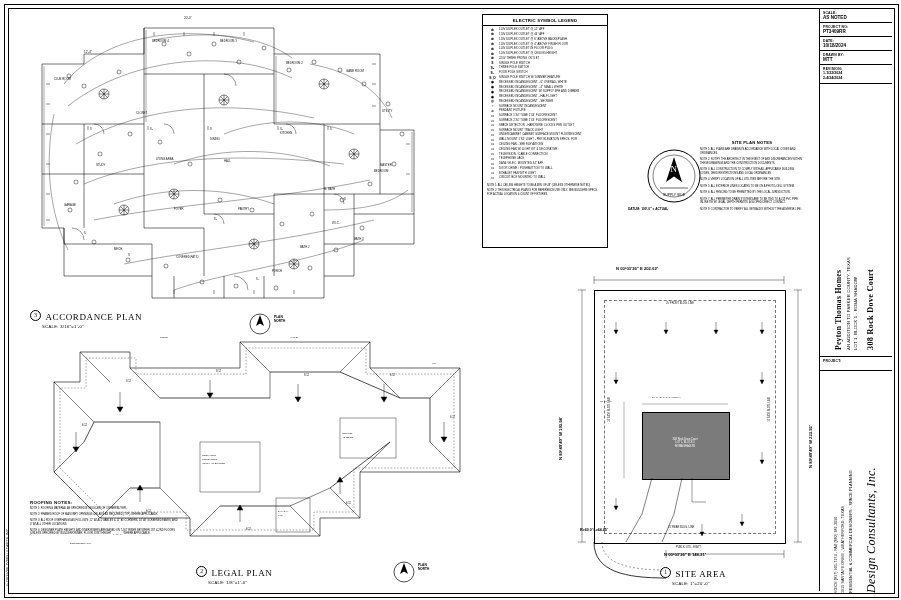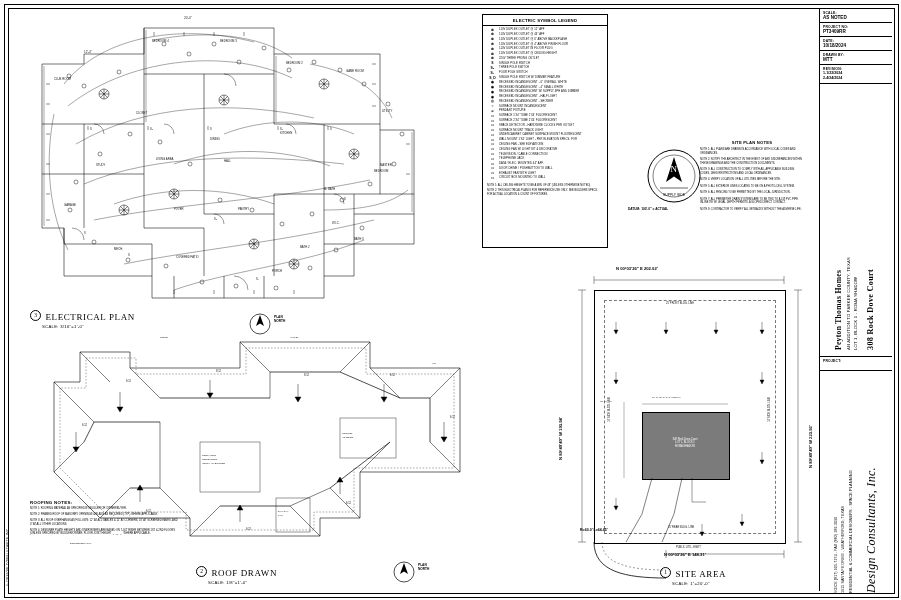--- a/index.html
+++ b/index.html
@@ -247,21 +247,21 @@
         <text x="112" y="100">CLOSET</text>
       </g>
     </svg>
     <div class="lbl" style="left:160px;top:2px;">20'-0"</div>
     <div class="lbl" style="left:60px;top:36px;">12'-4"</div>
   </div>
 
   <div id="elec-title">
     <div>
       <span class="circnum">3</span>
-      <span class="ttl">ELECTRICAL PLAN</span>
+      <span class="ttl">ACCORDANCE PLAN</span>
     </div>
     <div class="ttl-sc" style="margin-left:12px;">SCALE: 3/16"=1'-0"</div>
   </div>
 
   <div class="plannorth" style="left:248px;top:312px;">
     <svg width="24" height="24" viewBox="0 0 24 24">
         <circle cx="12" cy="12" r="10" fill="none" stroke="#000" stroke-width="0.7"></circle>
         <path d="M12 3 L16 14 L12 11.5 L8 14 Z" fill="#000"></path>
       </svg>
   </div>
@@ -483,21 +483,21 @@
         <text x="250" y="16" font-size="2.4">VALLEY</text>
         <text x="392" y="42" font-size="2.4">HIP</text>
         <text x="30" y="222" font-size="2.4">DOWNSPOUT TYP.</text>
       </g>
     </svg>
   </div>
 
   <div id="roof-title">
     <div>
       <span class="circnum">2</span>
-      <span class="ttl">ROOF DRAWN</span>
+      <span class="ttl">LEGAL PLAN</span>
     </div>
     <div class="ttl-sc" style="margin-left:12px;">SCALE: 1/8"=1'-0"</div>
   </div>
 
   <div class="plannorth" style="left:392px;top:560px;">
     <svg width="24" height="24" viewBox="0 0 24 24">
         <circle cx="12" cy="12" r="10" fill="none" stroke="#000" stroke-width="0.7"></circle>
         <path d="M12 3 L16 14 L12 11.5 L8 14 Z" fill="#000"></path>
       </svg>
   </div>

